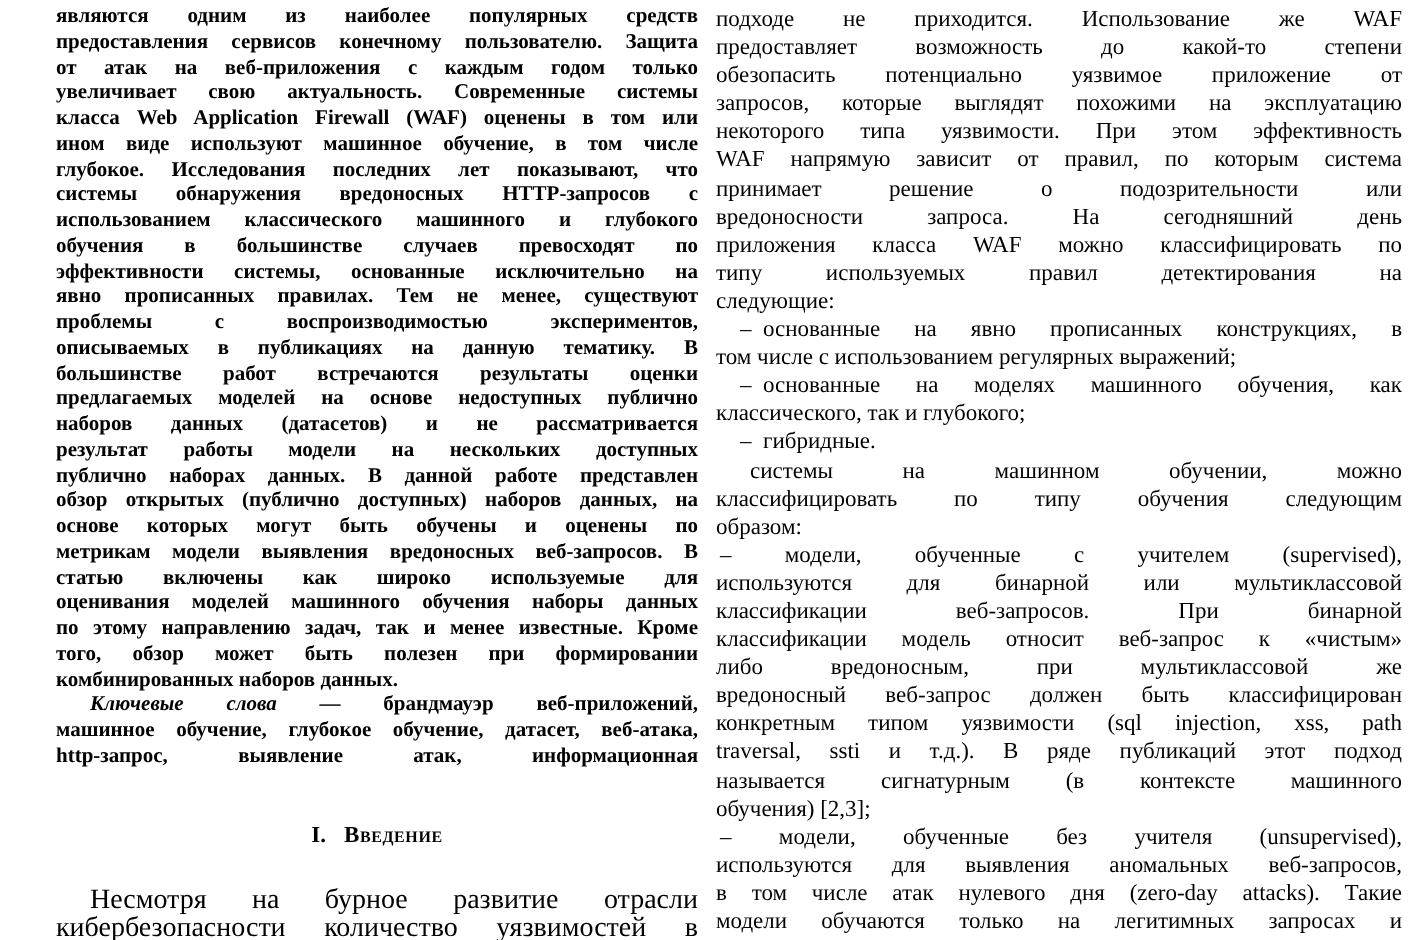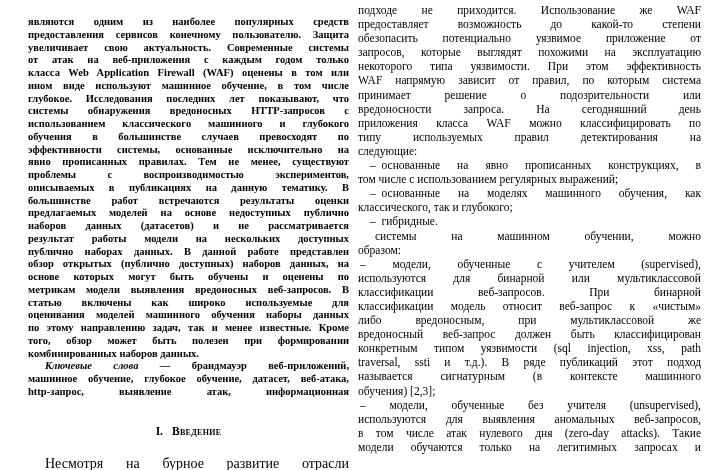--- a/index.html
+++ b/index.html
@@ -8,21 +8,21 @@
     background:#ffffff; color:#000000;
     font-family:"Liberation Serif","DejaVu Serif",serif;
   }
   .col { position:absolute; top:3px; }
   .col-left  { left:28px;  width:321px; }
   .col-right { left:358px; width:343px; font-size:11.5px; line-height:14.1px; }
 
   .line { text-align:justify; text-align-last:justify; white-space:normal; }
   .line.last { text-align-last:left; }
 
-  .abstract, .keywords { font-weight:bold; font-size:10.5px; line-height:12.75px;margin-top:13px; }
+  .abstract, .keywords { font-weight:bold; font-size:10.5px; line-height:12.75px; }
   .keywords { margin-top:8px; }
   .kw-lead { font-style:italic; }
 
   .heading { margin-top:26px; text-align:center; font-size:11.5px; line-height:13px;font-weight:bold; }
   .heading .num { margin-right:9px; }
   .heading .sc { font-variant:small-caps; letter-spacing:0.3px; }
 
   .intro { margin-top:19px; font-size:14px; line-height:14.1px; }
 
   .para { margin:0; }
@@ -34,22 +34,22 @@
 </head>
 <body>
 
 <div class="page">
 
   <div class="col col-left">
     <div class="abstract">
         <div class="para t-continuation">
           <div class="line">являются одним из наиболее популярных средств</div>
           <div class="line">предоставления сервисов конечному пользователю. Защита</div>
+          <div class="line">от атак на веб-приложения с каждым годом только</div>
           <div class="line">увеличивает свою актуальность. Современные системы</div>
-          <div class="line">от атак на веб-приложения с каждым годом только</div>
           <div class="line">класса Web Application Firewall (WAF) оценены в том или</div>
           <div class="line">ином виде используют машинное обучение, в том числе</div>
           <div class="line">глубокое. Исследования последних лет показывают, что</div>
           <div class="line">системы обнаружения вредоносных HTTP-запросов с</div>
           <div class="line">использованием классического машинного и глубокого</div>
           <div class="line">обучения в большинстве случаев превосходят по</div>
           <div class="line">эффективности системы, основанные исключительно на</div>
           <div class="line">явно прописанных правилах. Тем не менее, существуют</div>
           <div class="line">проблемы с воспроизводимостью экспериментов,</div>
           <div class="line">описываемых в публикациях на данную тематику. В</div>
@@ -109,20 +109,21 @@
       </div>
       <div class="para t-bullet">
         <div class="line">– основанные на моделях машинного обучения, как</div>
         <div class="line last">классического, так и глубокого;</div>
       </div>
       <div class="para t-bullet">
         <div class="line last">– гибридные.</div>
       </div>
       <div class="para t-para">
         <div class="line">системы на машинном обучении, можно</div>
+        <div class="line">классифицировать по типу обучения следующим</div>
         <div class="line last">образом:</div>
       </div>
       <div class="para t-bullet-flush">
         <div class="line">– модели, обученные с учителем (supervised),</div>
         <div class="line">используются для бинарной или мультиклассовой</div>
         <div class="line">классификации веб-запросов. При бинарной</div>
         <div class="line">классификации модель относит веб-запрос к «чистым»</div>
         <div class="line">либо вредоносным, при мультиклассовой же</div>
         <div class="line">вредоносный веб-запрос должен быть классифицирован</div>
         <div class="line">конкретным типом уязвимости (sql injection, xss, path</div>

